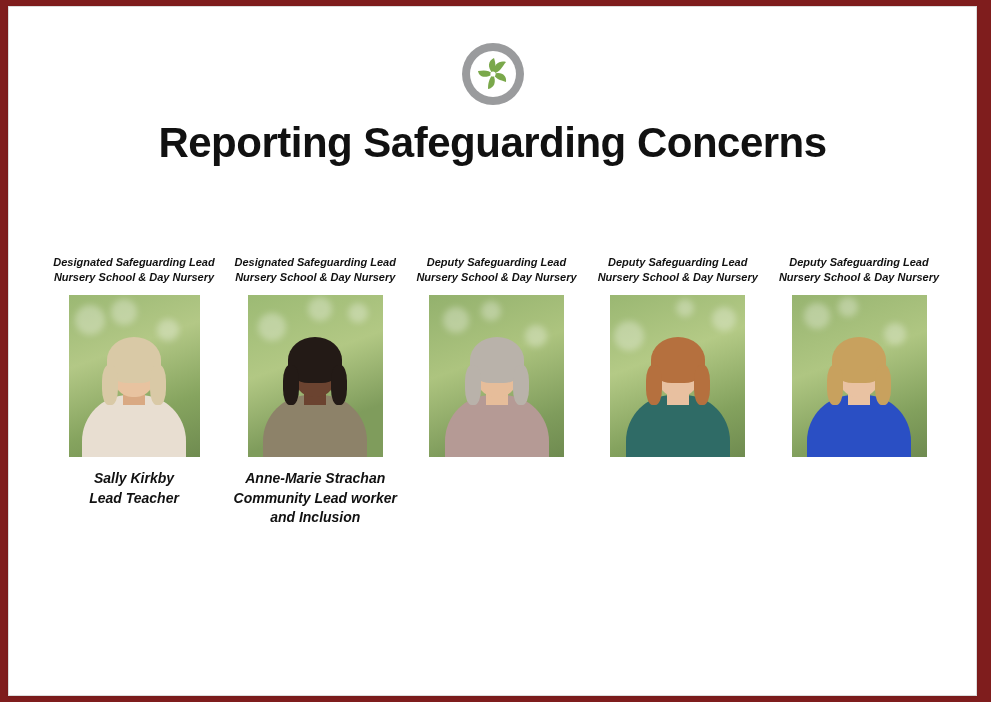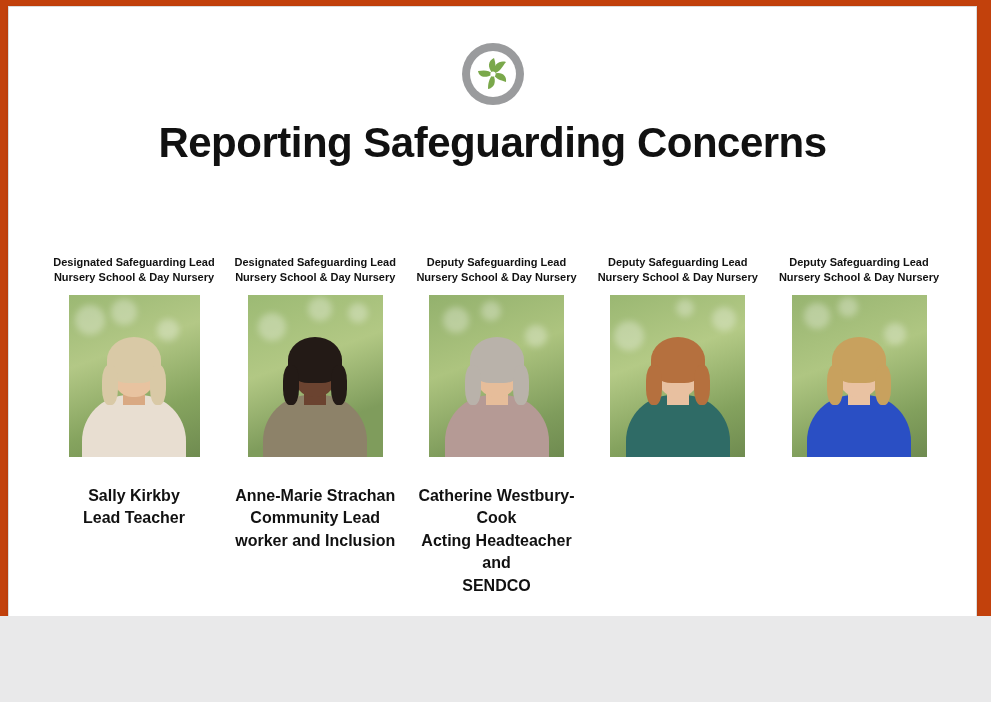--- a/index.html
+++ b/index.html
@@ -4,22 +4,22 @@
 <style>
   html, body {
     margin: 0;
     padding: 0;
     background: #e9e9ea;
     font-family: "Liberation Sans", sans-serif;
   }
   .page {
     position: relative;
     width: 991px;
-    height: 616px;
-    background: #c2410c;
+    height: 702px;
+    background: #7f1d1d;
     overflow: hidden;
   }
   .slide {
     position: absolute;
     left: 8px;
     top: 6px;
     width: 967px;
     height: 688px;
     background: #ffffff;
     border: 1px solid #dcdcdc;
@@ -69,20 +69,21 @@
 
   
   .staff-row {
     position: absolute;
     left: 36px;
     right: 28px;
     top: 248px;
     display: flex;
     justify-content: space-between;
     align-items: flex-start;
+    font-style: italic;
   }
   .staff {
     width: 178px;
     display: flex;
     flex-direction: column;
     align-items: center;
   }
   .role {
     font-size: 11px;
     font-weight: bold;
@@ -155,22 +156,22 @@
     position: absolute;
     bottom: 52px;
     width: 16px;
     height: 40px;
     border-radius: 40%;
   }
   .hair-side-l { left: 50%; margin-left: -32px; }
   .hair-side-r { left: 50%; margin-left: 16px; }
 
   .name {
-    margin-top: 28px;
-    font-size: 16px;
+    margin-top: 12px;
+    font-size: 14px;
     font-weight: bold;
     line-height: 1.4;
     color: #111111;
     text-align: center;
   }
 </style>
 </head>
 <body>
 
 <div class="page">
@@ -246,24 +247,20 @@
           <div class="bokeh" style="width:20px;height:20px;left:52px;top:6px"></div>
           <div class="person">
             <div class="torso" style="background:#b59a95"></div>
             <div class="neck" style="background:#e6bd9a"></div>
             <div class="head" style="background:#e6bd9a"></div>
             <div class="hair" style="background:#b9b2aa"></div>
             <div class="hair-side-l" style="background:#b9b2aa"></div>
             <div class="hair-side-r" style="background:#b9b2aa"></div>
           </div>
         </div>
-        <div class="name" style="white-space:pre-line">Catherine Westbury-Cook
-Acting Headteacher
-and
-SENDCO</div>
       </div>
 
       <div class="staff">
         <div class="role" style="white-space:pre-line">Deputy Safeguarding Lead
 Nursery School &amp; Day Nursery</div>
         <div class="photo" style="background:linear-gradient(160deg,#9ab772 0%,#b4ca86 38%,#84a25e 74%,#6f8b50 100%)">
           <div class="bokeh" style="width:30px;height:30px;left:4px;top:26px"></div>
           <div class="bokeh" style="width:24px;height:24px;left:102px;top:12px"></div>
           <div class="bokeh" style="width:18px;height:18px;left:66px;top:4px"></div>
           <div class="person">

